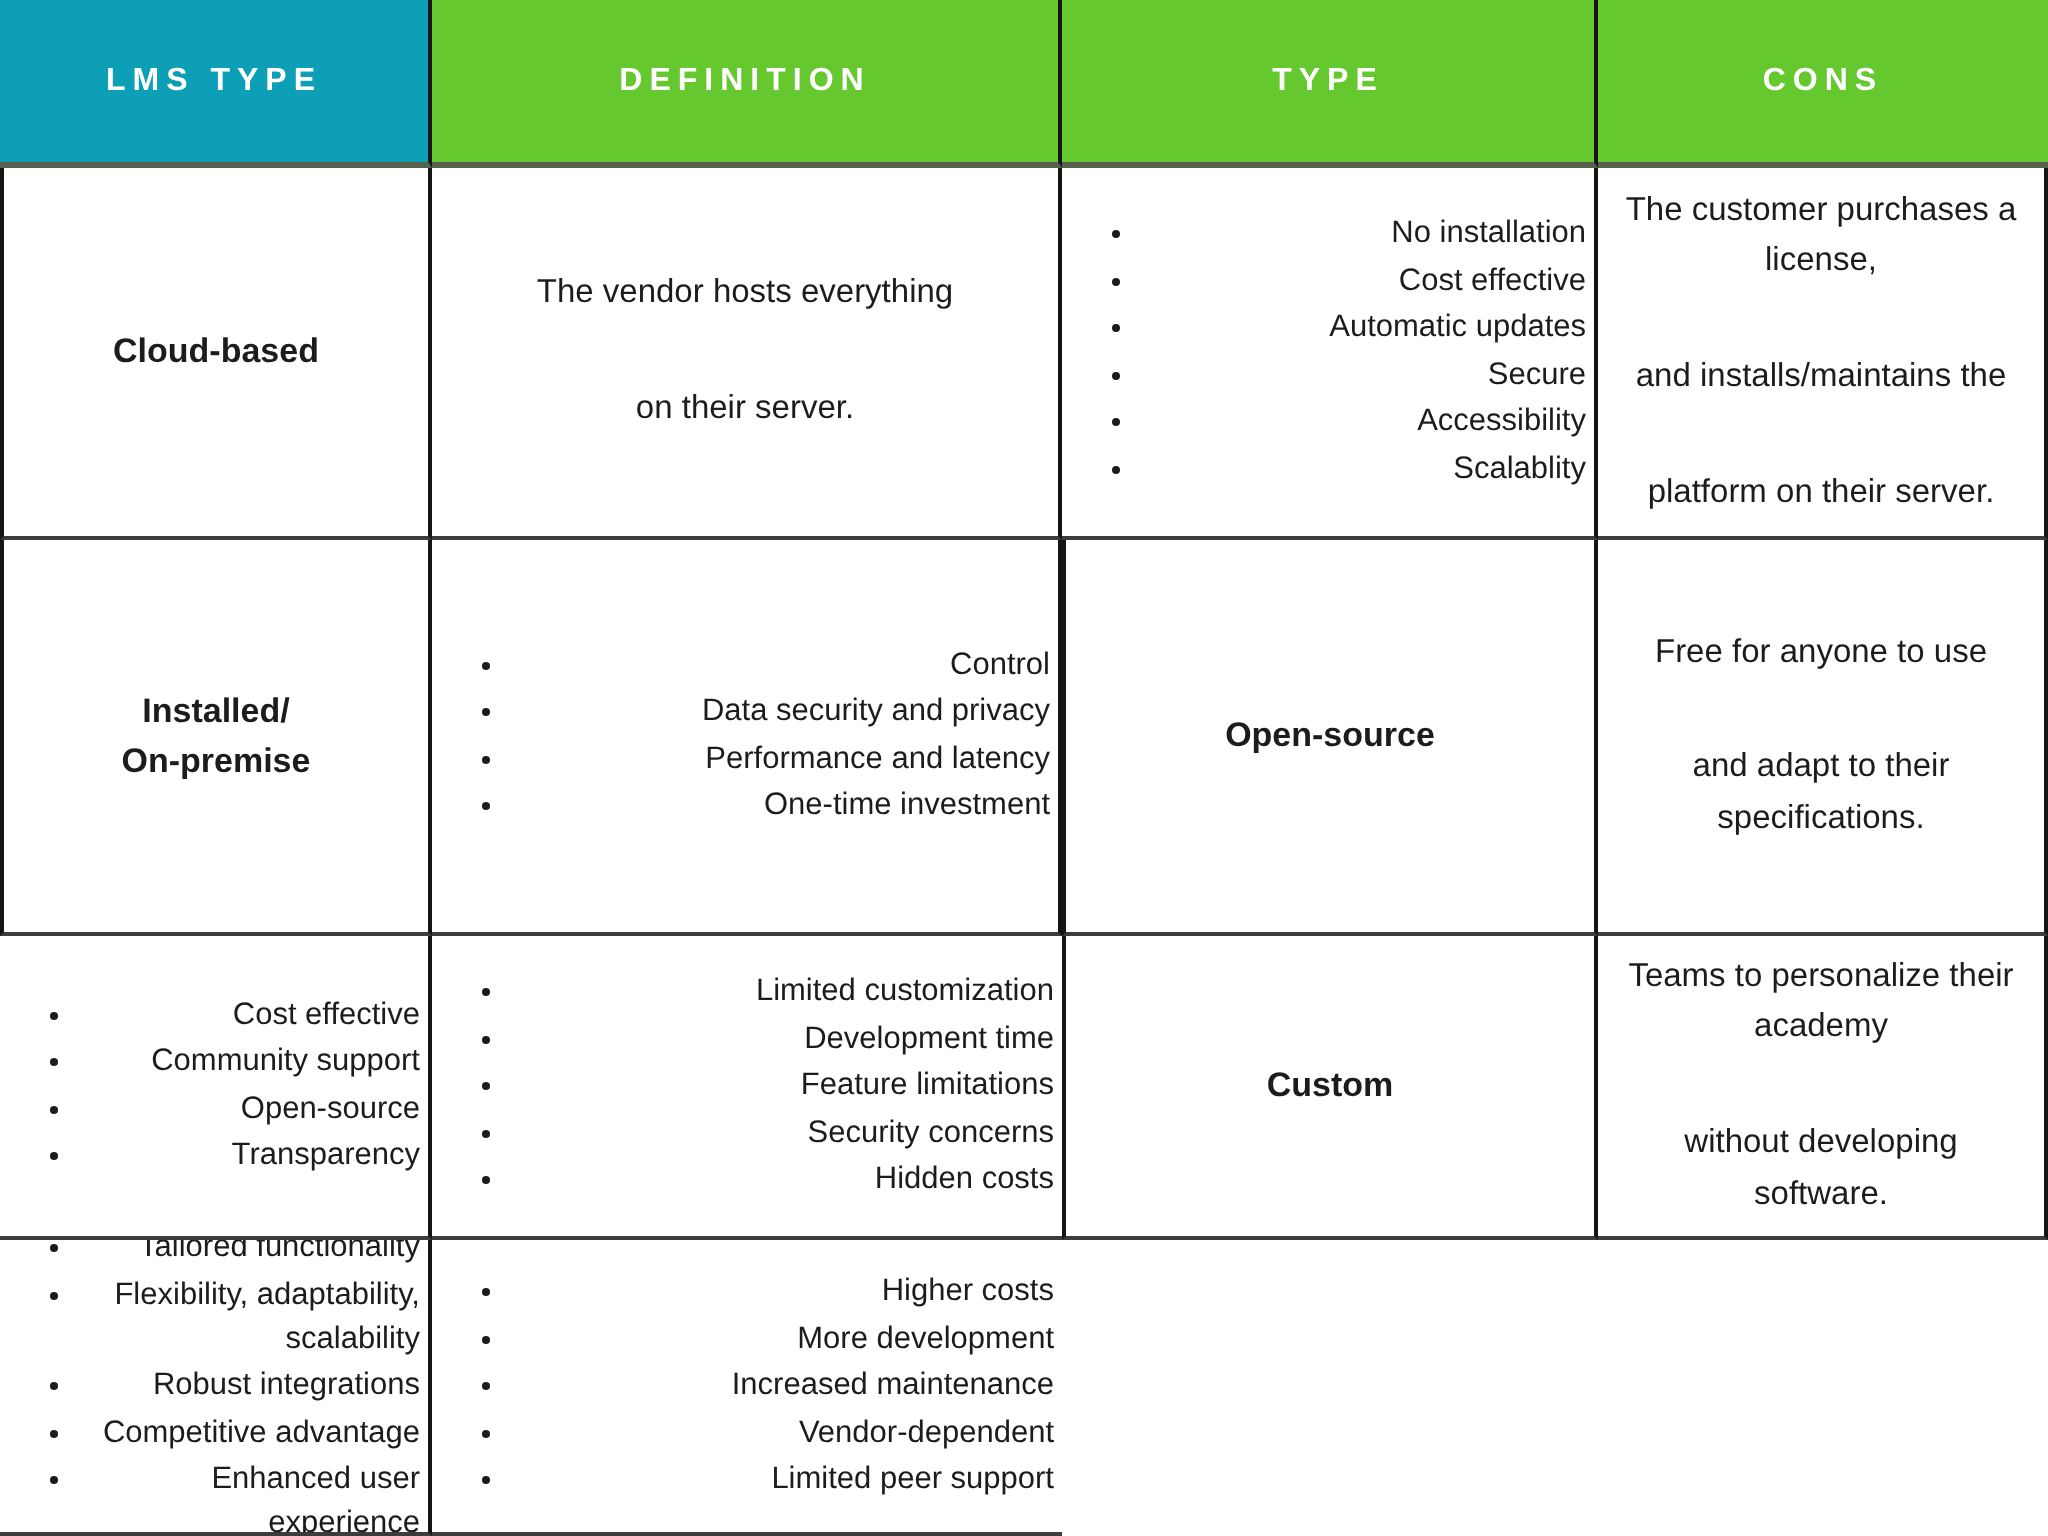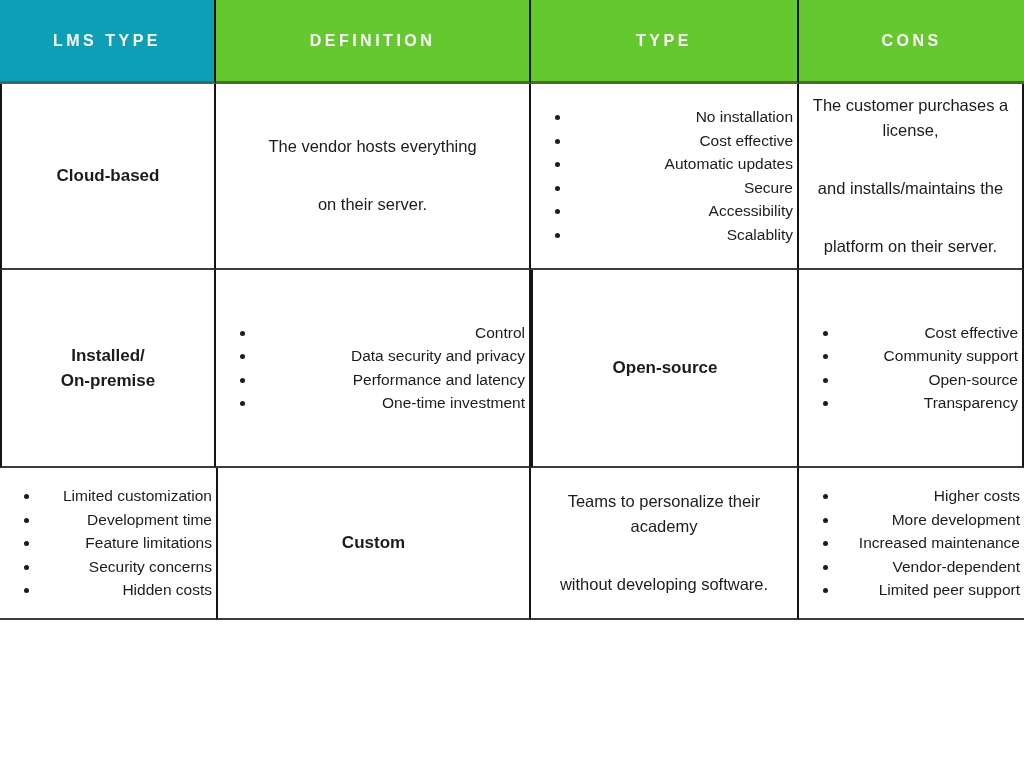--- a/index.html
+++ b/index.html
@@ -115,20 +115,24 @@
       <li>Control</li>
       <li>Data security and privacy</li>
       <li>Performance and latency</li>
       <li>One-time investment</li>
     </ul>
   </div>
 
   <div class="cell type-cell col-first">
     <span>Open-source</span>
   </div>
+  <div class="cell def-cell">
+    <span class="def-line">Free for anyone to use</span>
+    <span class="def-line">and adapt to their specifications.</span>
+  </div>
   <div class="cell list-cell">
     <ul class="items">
       <li>Cost effective</li>
       <li>Community support</li>
       <li>Open-source</li>
       <li>Transparency</li>
     </ul>
   </div>
   <div class="cell list-cell col-last">
     <ul class="items">
@@ -140,20 +144,29 @@
     </ul>
   </div>
 
   <div class="cell type-cell col-first">
     <span>Custom</span>
   </div>
   <div class="cell def-cell">
     <span class="def-line">Teams to personalize their academy</span>
     <span class="def-line">without developing software.</span>
   </div>
+  <div class="cell list-cell">
+    <ul class="items">
+      <li>Tailored functionality</li>
+      <li>Flexibility, adaptability, scalability</li>
+      <li>Robust integrations</li>
+      <li>Competitive advantage</li>
+      <li>Enhanced user experience</li>
+    </ul>
+  </div>
   <div class="cell list-cell col-last">
     <ul class="items">
       <li>Higher costs</li>
       <li>More development</li>
       <li>Increased maintenance</li>
       <li>Vendor-dependent</li>
       <li>Limited peer support</li>
     </ul>
   </div>
 

